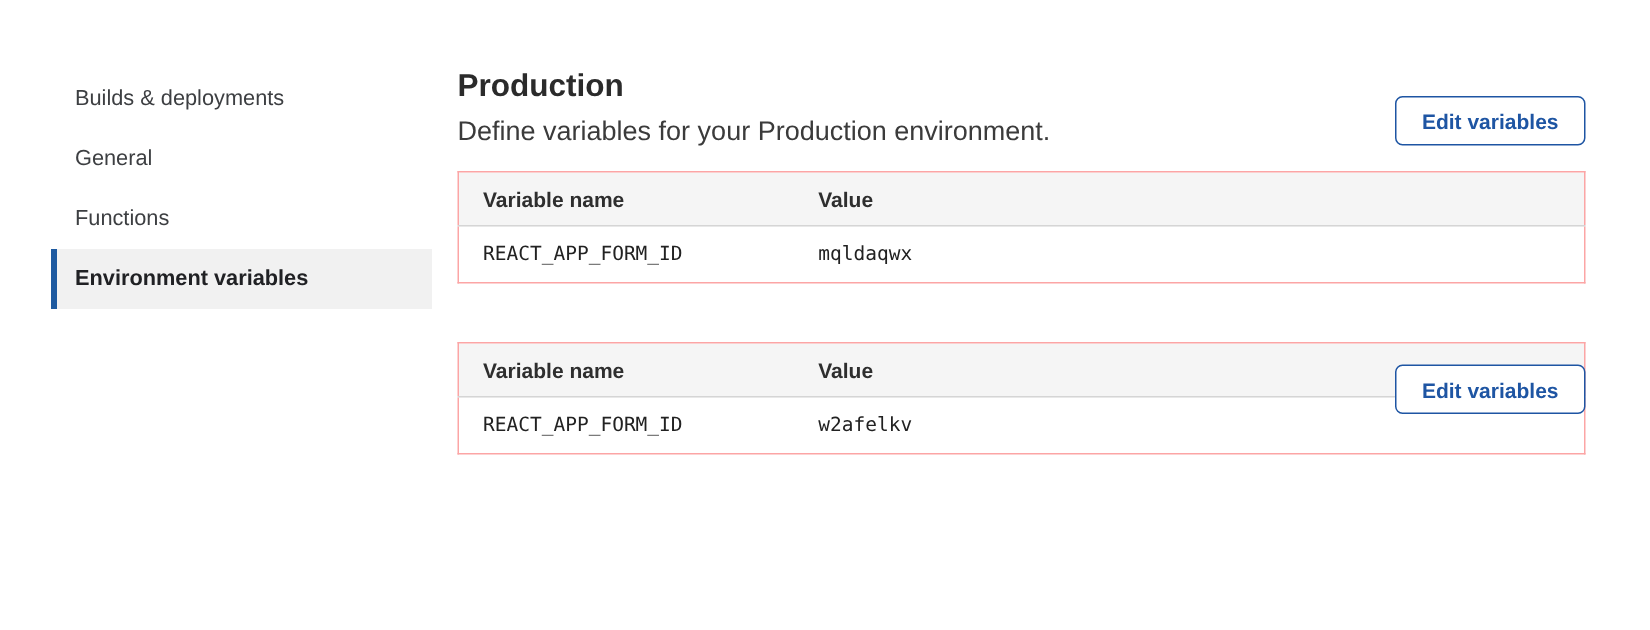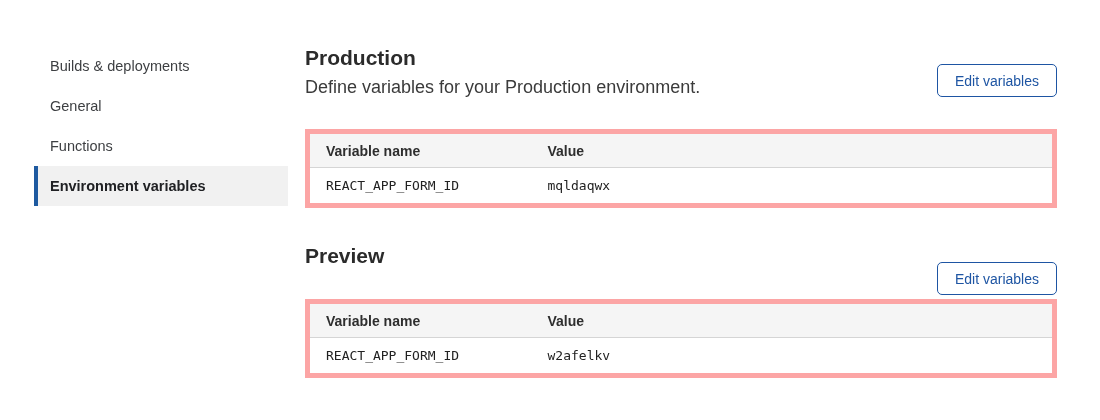--- a/index.html
+++ b/index.html
@@ -67,28 +67,29 @@
     right: 0;
     height: 33px;
     padding: 0 17px;
     background: #ffffff;
     border: 1px solid #1e55a3;
     border-radius: 5px;
     color: #1e55a3;
     font-family: "Liberation Sans", sans-serif;
     font-size: 14px;
     cursor: pointer;
+    font-weight: bold;
   }
 
   
   .env-table {
     width: 100%;
-    margin-top: 35px;
+    margin-top: 20px;
     border-collapse: collapse;
-    border: 5px solid #fca5a5;
+    border: 1px solid #fca5a5;
   }
   .env-table th {
     height: 36px;
     background: #f5f5f5;
     text-align: left;
     vertical-align: middle;
     padding: 0 0 0 16px;
     font-size: 14px;
     font-weight: 700;
     color: #2e2e2e;
@@ -138,21 +139,20 @@
       <tbody>
         <tr>
           <td>REACT_APP_FORM_ID</td>
           <td>mqldaqwx</td>
         </tr>
       </tbody>
     </table>
   </section>
 
   <section class="section">
-    <h2 class="section-title">Preview</h2>
     <button class="edit-btn">Edit variables</button>
     <table class="env-table">
       <thead>
         <tr>
           <th>Variable name</th>
           <th>Value</th>
         </tr>
       </thead>
       <tbody>
         <tr>

